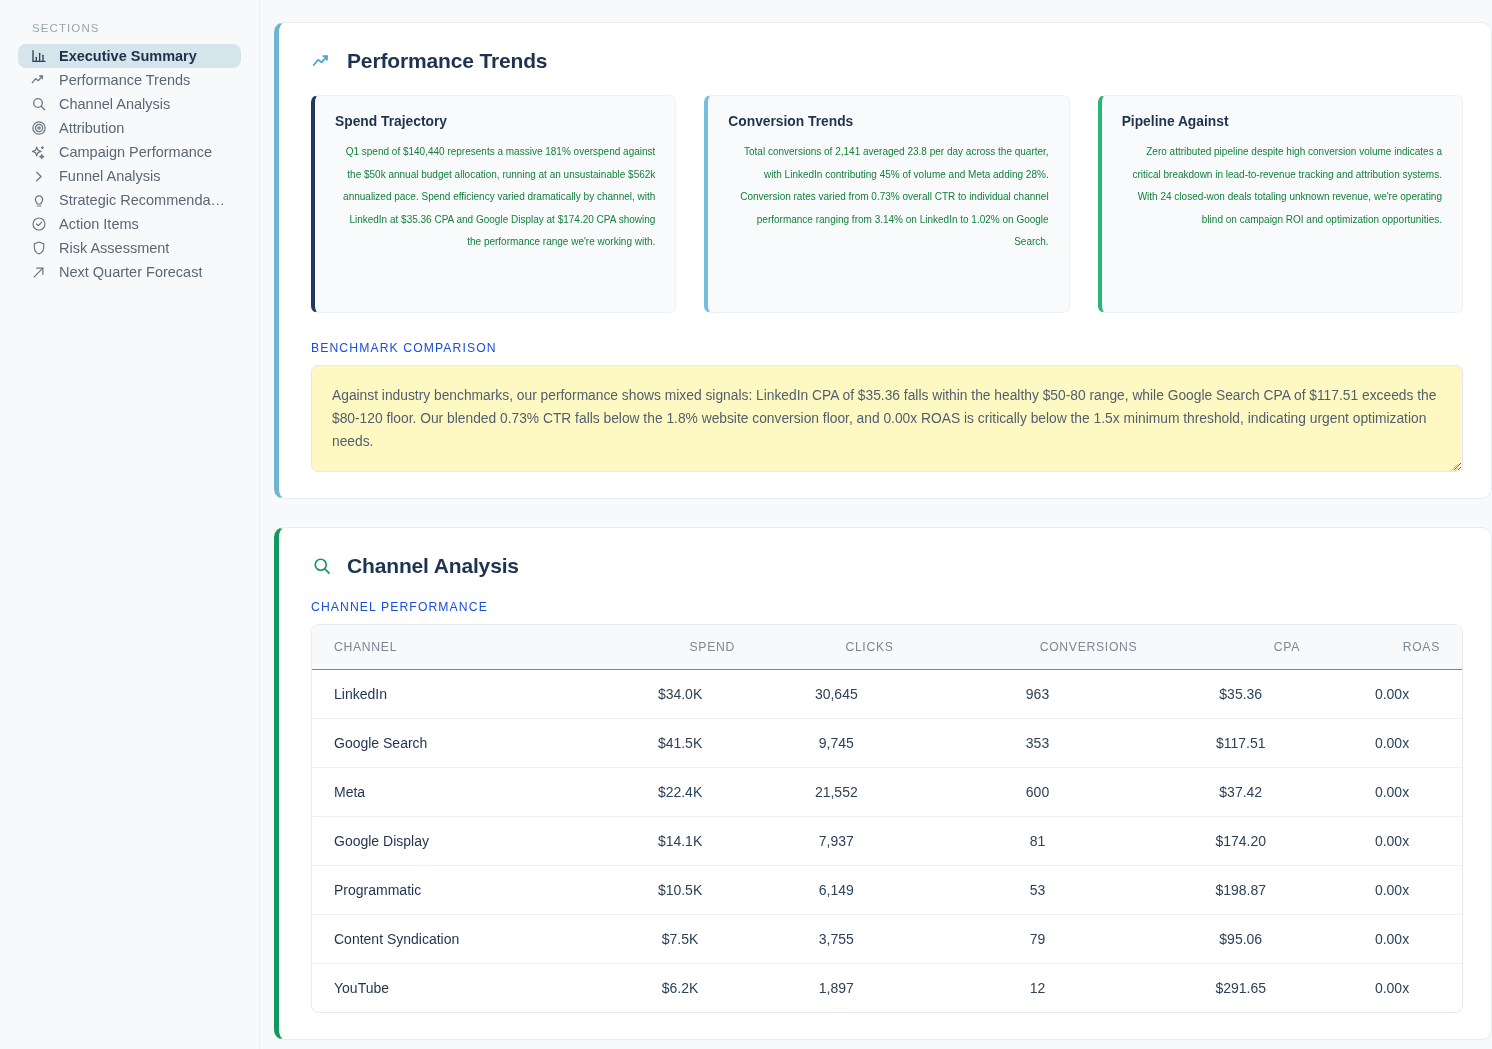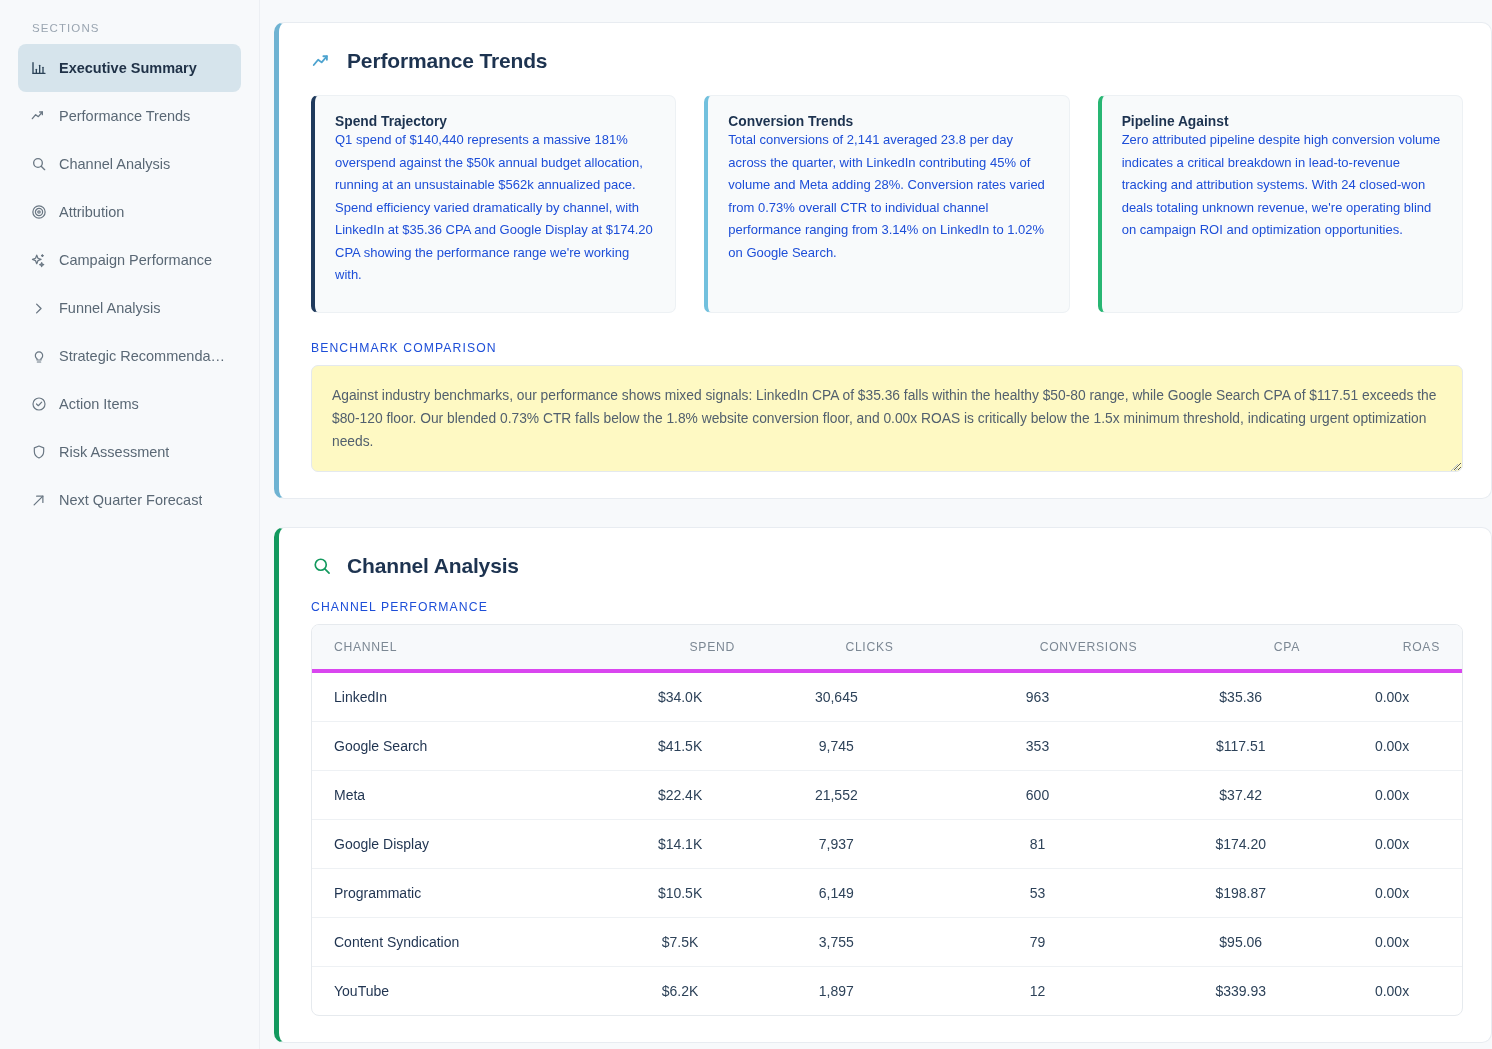--- a/index.html
+++ b/index.html
@@ -25,21 +25,21 @@
     font-size: 11.5px;
     letter-spacing: 1.1px;
     color: #9aa5b1;
     font-weight: 400;
     padding: 6px 0 10px 14px;
   }
   .nav-item {
     display: flex;
     align-items: center;
     gap: 12px;
-    height: 48px;
+    height: 24px;
     padding: 0 12px;
     border-radius: 8px;
     color: #5a6875;
     font-size: 14.5px;
     cursor: pointer;
     user-select: none;
     white-space: nowrap;
     overflow: hidden;
   }
   .nav-item + .nav-item { margin-top: 0px; }
@@ -106,25 +106,27 @@
     border-radius: 7px;
     padding: 18px 20px 22px 20px;
     min-height: 218px;
   }
   .insight.c2 { border-left-color: #72c0dd; }
   .insight.c3 { border-left-color: #28b673; }
   .insight h4 {
     font-size: 13.8px;
     font-weight: 700;
     color: #1d3350;
+    margin-bottom: 12px;
   }
   .insight p {
-    font-size: 13px;
+    font-size: 10px;
     line-height: 22.5px;
-    color: #1d4ed8;
+    color: #15803d;
+    text-align: right;
   }
 
   
   .field-label {
     font-size: 12.2px;
     letter-spacing: 1.1px;
     color: #1d4ed8;
     margin-bottom: 10px;
   }
   .benchmark-box {
@@ -156,21 +158,21 @@
   }
   table { width: 100%; border-collapse: collapse; }
   thead th {
     background: #f7f9fb;
     font-size: 12.2px;
     letter-spacing: 0.7px;
     font-weight: 400;
     color: #7c8894;
     padding: 15px 22px;
     text-align: right;
-    border-bottom: 4px solid #d946ef;
+    border-bottom: 1px solid #d946ef;
     white-space: nowrap;
   }
   thead th:first-child { text-align: left; }
   tbody td {
     font-size: 14px;
     color: #2d4259;
     padding: 16px 22px;
     text-align: center;
     border-bottom: 1px solid #eef1f4;
     white-space: nowrap;
@@ -394,21 +396,21 @@
                 <td>3,755</td>
                 <td>79</td>
                 <td>$95.06</td>
                 <td>0.00x</td>
               </tr>
               <tr>
                 <td>YouTube</td>
                 <td>$6.2K</td>
                 <td>1,897</td>
                 <td>12</td>
-                <td>$339.93</td>
+                <td>$291.65</td>
                 <td>0.00x</td>
               </tr>
             </tbody>
         </table>
       </div>
     </section>
 
   </main>
 </div>
 

